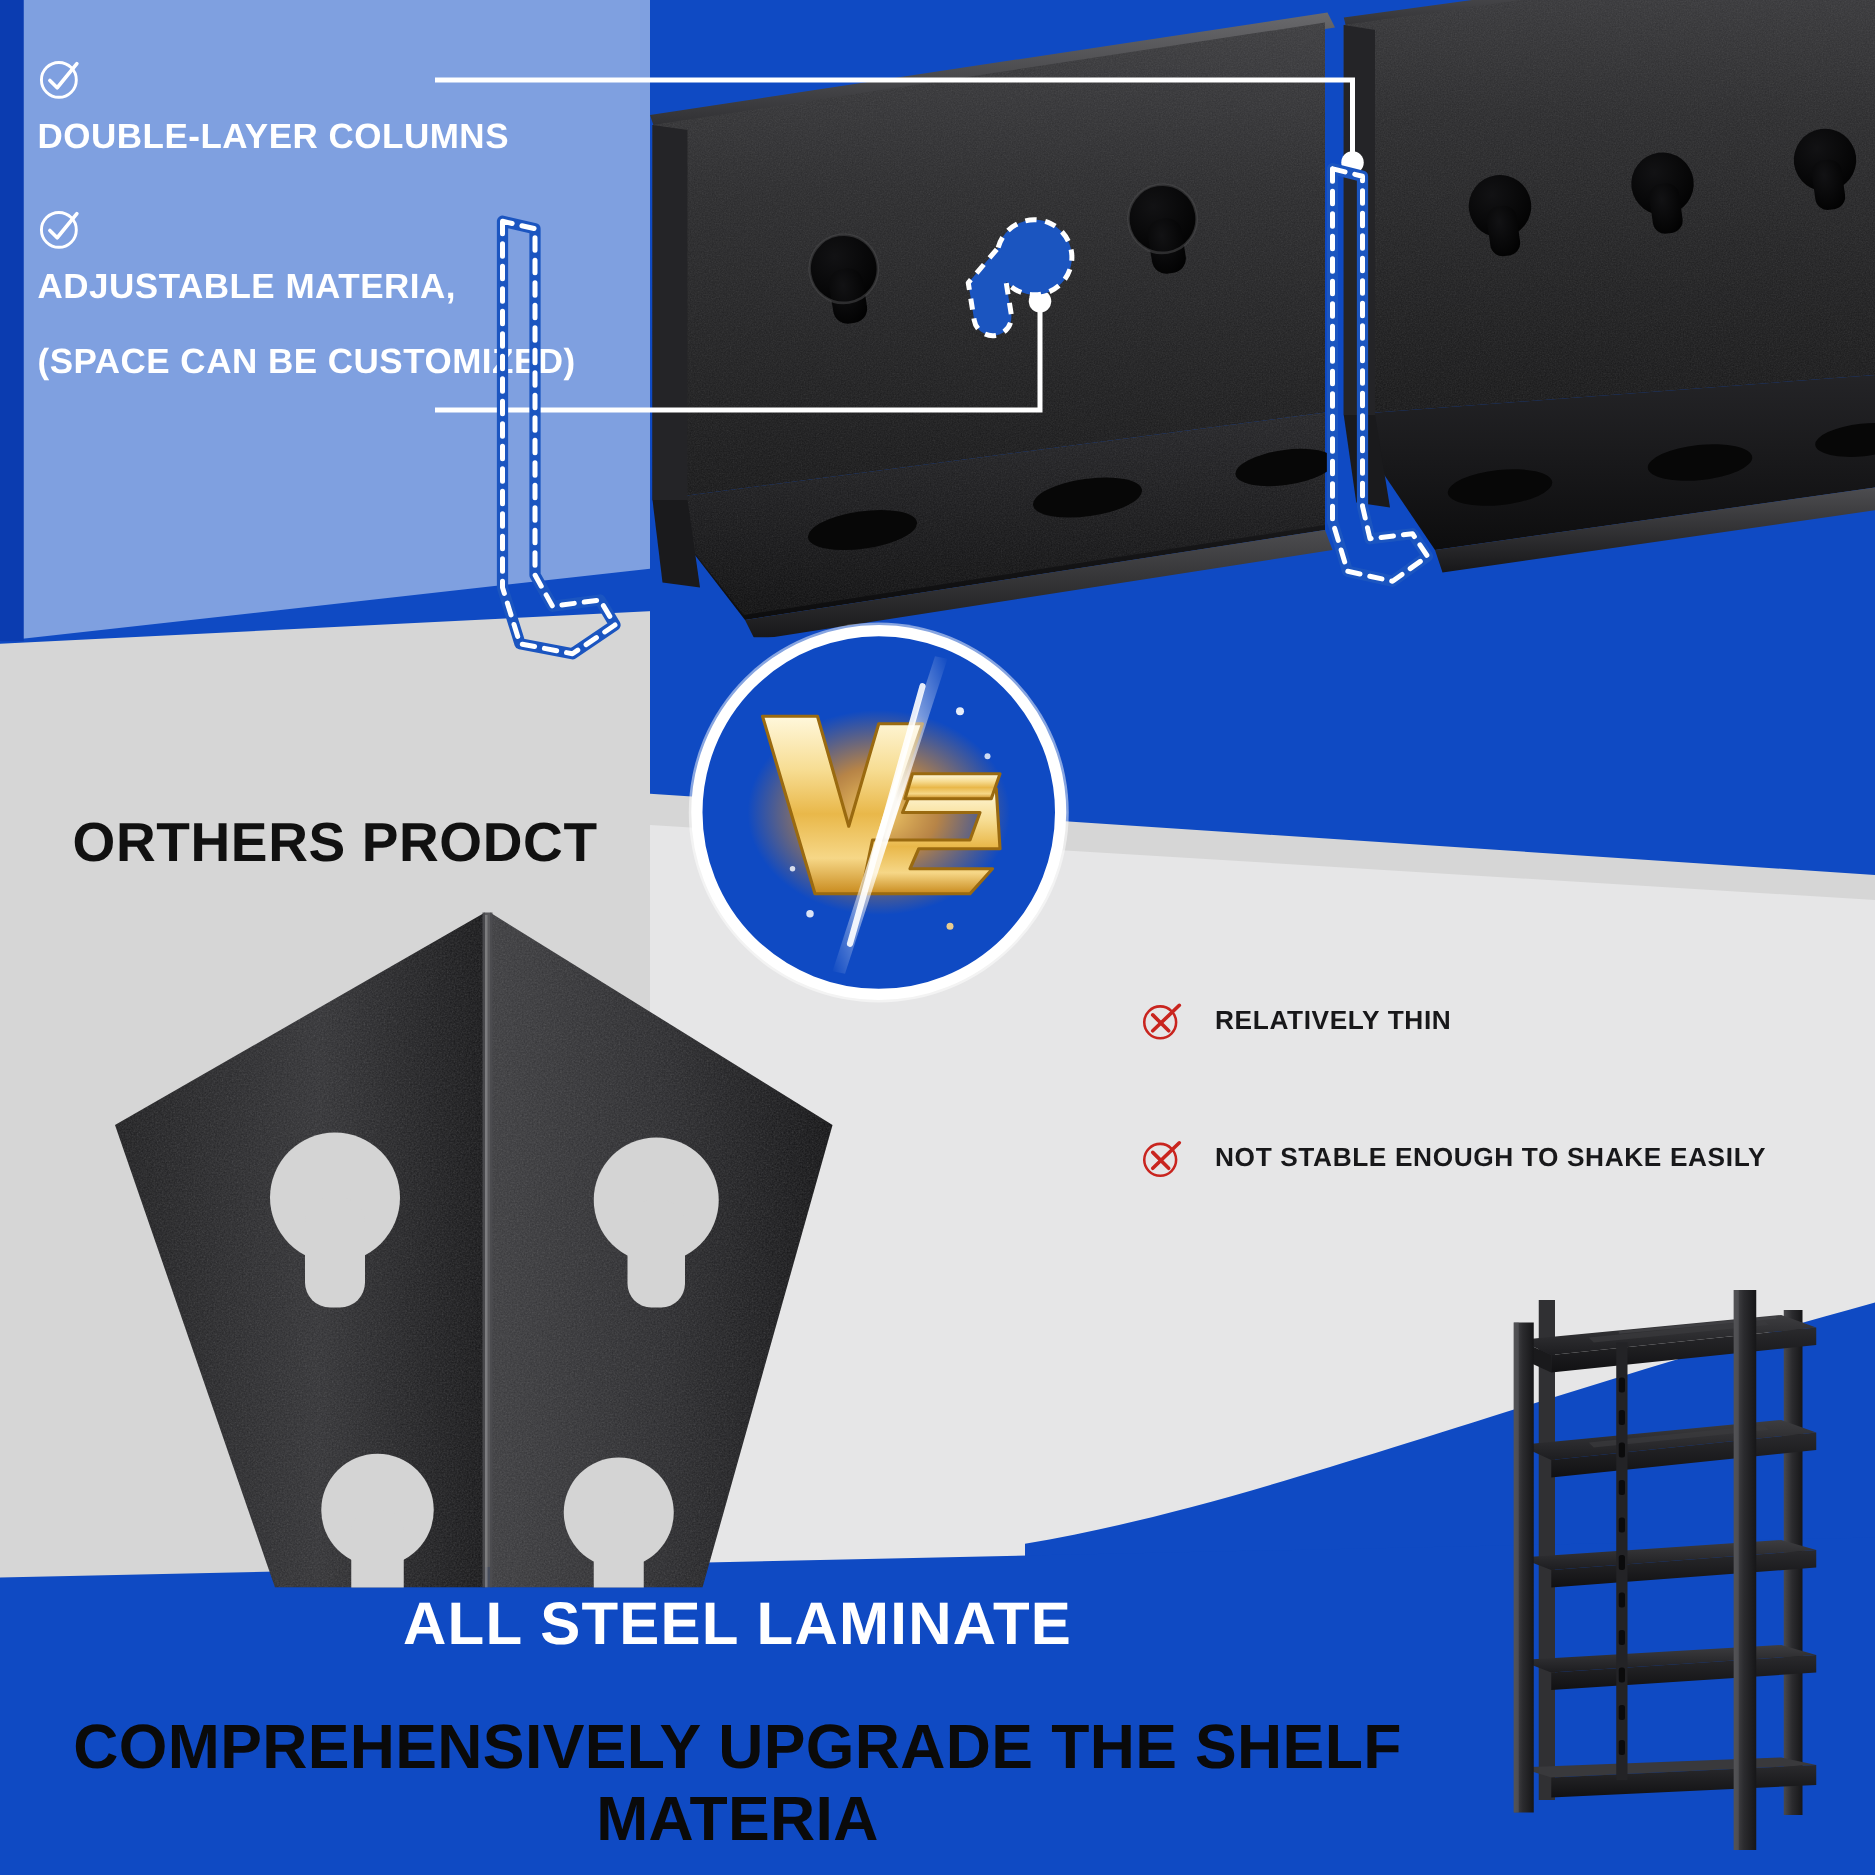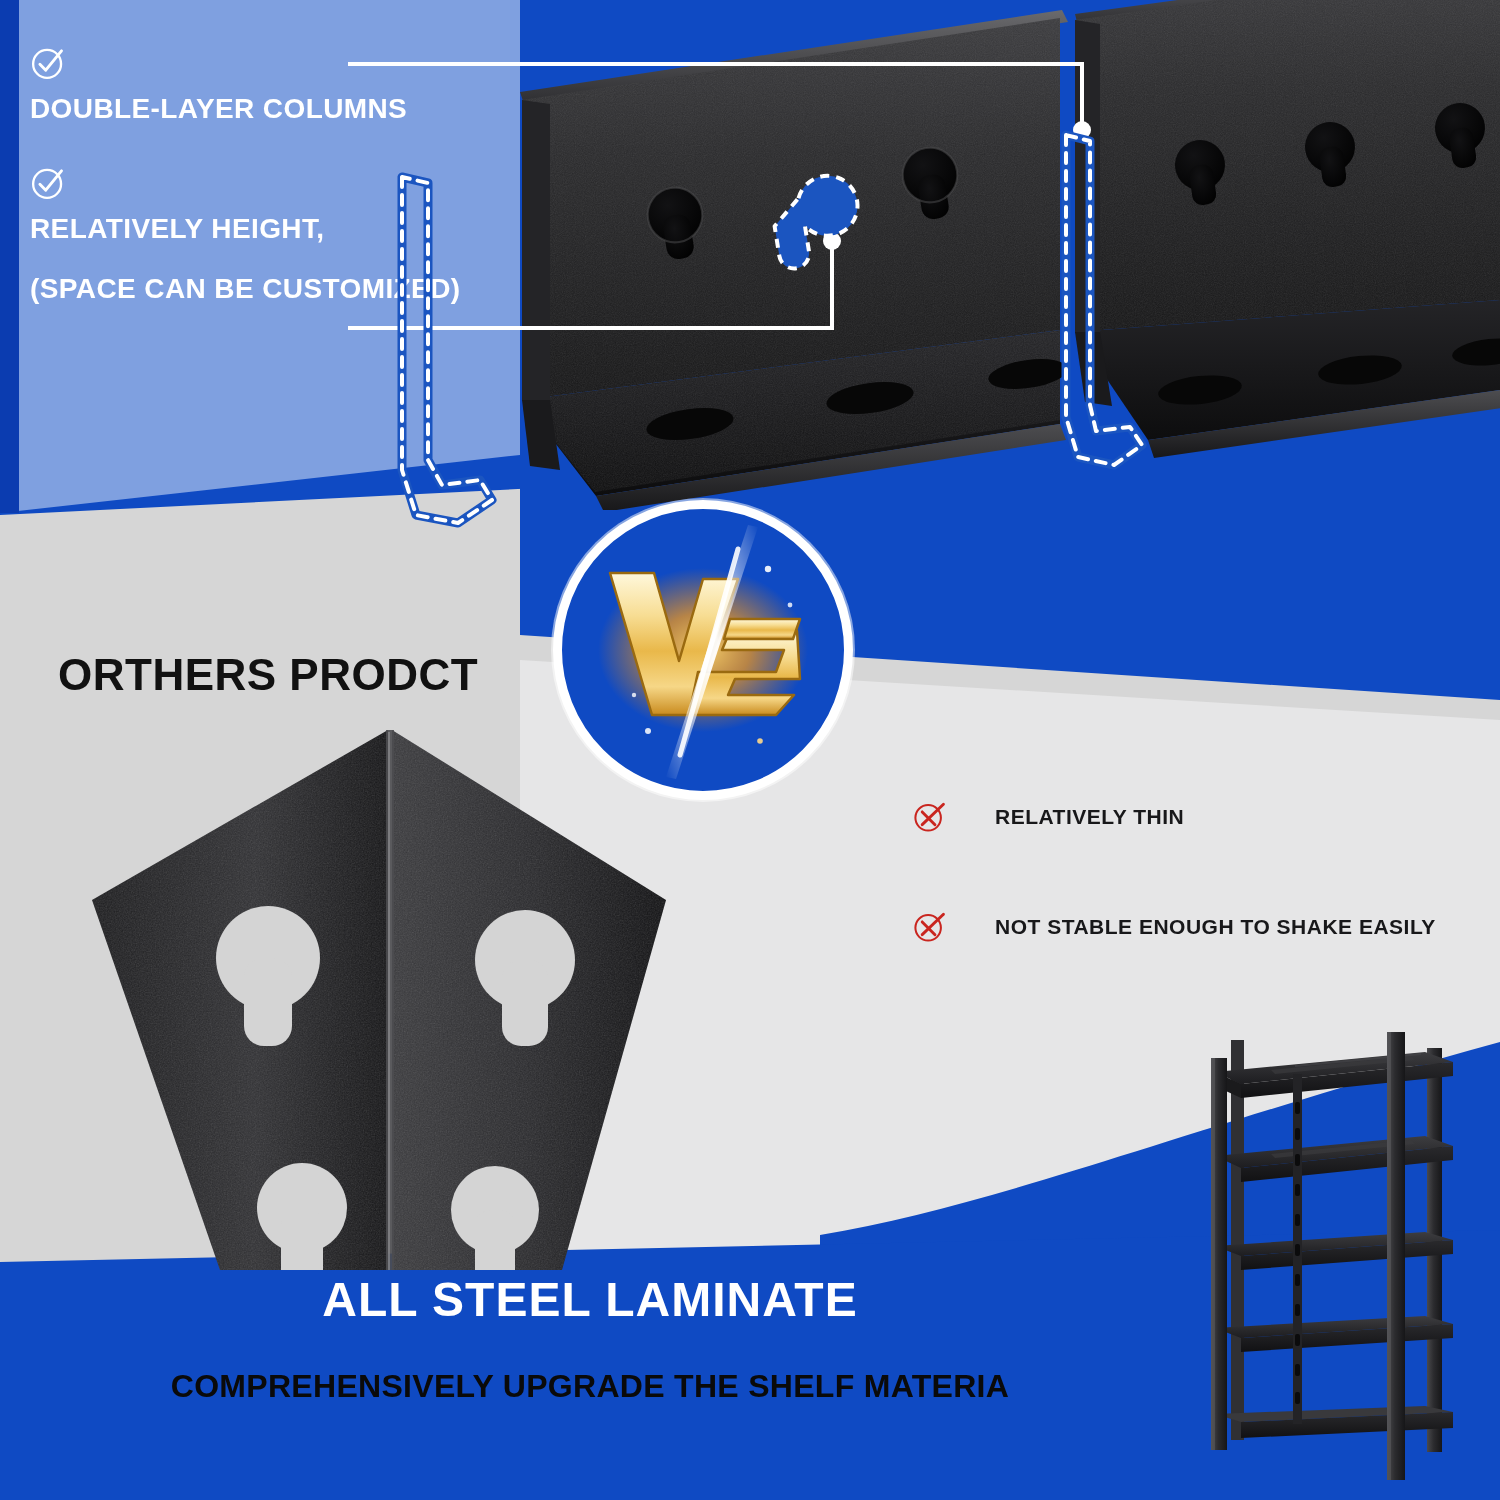--- a/index.html
+++ b/index.html
@@ -92,36 +92,35 @@
     position:absolute;left:70px;top:710px;width:600px;height:560px;z-index:12;
   }
 
   
   .cons-list{position:absolute;left:912px;top:800px;width:540px;z-index:20;}
   .con-row{display:flex;align-items:center;margin-bottom:76px;}
   .con-icon{flex:0 0 auto;width:34px;height:34px;margin-right:26px;}
   .con-text{
     color:#18181a;font-weight:bold;font-size:21px;letter-spacing:.5px;
     white-space:nowrap;
-    margin-left:23px;
   }
 
   
   .shelf-photo{
     position:absolute;left:1175px;top:1010px;width:300px;height:480px;z-index:25;
   }
 
   
   .banner-main{
     position:absolute;left:0;top:1272px;width:1180px;text-align:center;
     color:#fff;font-weight:bold;font-size:48px;letter-spacing:1px;z-index:40;
   }
   .banner-sub{
     position:absolute;left:0;top:1368px;width:1180px;text-align:center;
-    color:#0a0a0a;font-weight:bold;font-size:32px;letter-spacing:.3px;z-index:40;
+    color:#0a0a0a;font-weight:bold;font-size:50px;letter-spacing:.3px;z-index:40;
   }
 </style>
 </head>
 <body>
 
 <div id="stage" style="--blue:#0f4ac3;--deepblue:#0b3cb0;--lightblue:#7fa0e0;--gray:#d6d6d6;--graylight:#e6e6e7;--red:#c9251f;">
 
   <div class="bg-strongblue-top"></div>
   <div class="bg-lightblue-panel"></div>
   <div class="bg-darkstripe"></div>
@@ -266,21 +265,21 @@
         <path d="M11 21.5 L17.5 28 L35 6.5" fill="none" stroke="#fff" stroke-width="3.2" stroke-linecap="round" stroke-linejoin="round"></path>
       </svg>
       <p class="feat-text">DOUBLE-LAYER COLUMNS</p>
     </div>
 
     <div>
       <svg class="feat-icon" viewBox="0 0 40 40">
         <circle cx="19" cy="21" r="15.5" fill="none" stroke="#fff" stroke-width="2.6"></circle>
         <path d="M11 21.5 L17.5 28 L35 6.5" fill="none" stroke="#fff" stroke-width="3.2" stroke-linecap="round" stroke-linejoin="round"></path>
       </svg>
-      <p class="feat-text">RELATIVELY HEIGHT,</p>
+      <p class="feat-text">ADJUSTABLE MATERIA,</p>
       <p class="feat-text sub">(SPACE CAN BE CUSTOMIZED)</p>
     </div>
 
   </div>
 
   <div class="bg-gray-left"></div>
   <div class="bg-blue-band"></div>
   <div class="bg-gray-right"></div>
 
   <div class="bracket-photo">

